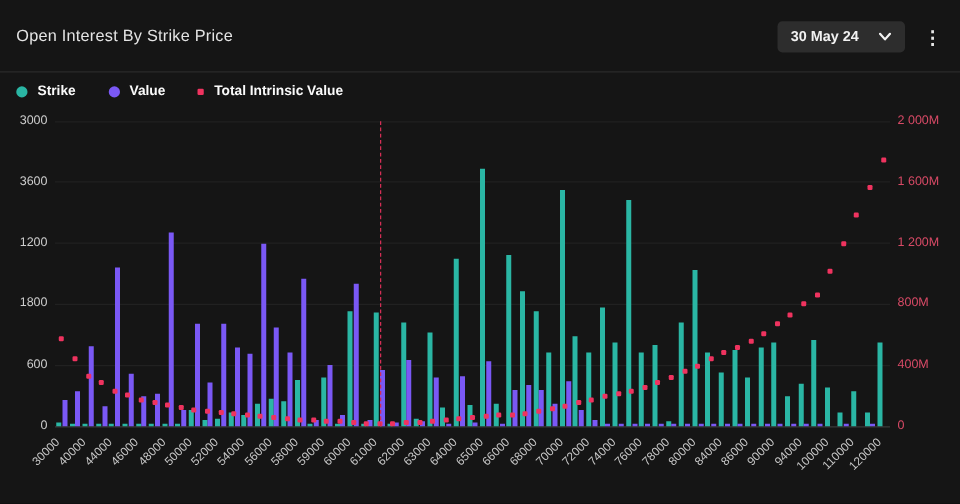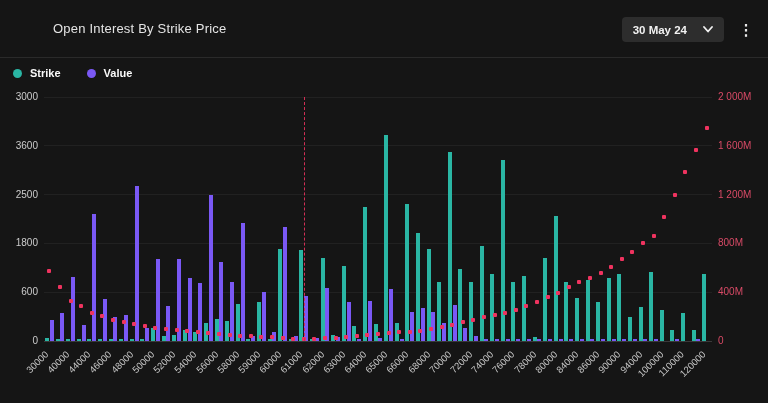--- a/index.html
+++ b/index.html
@@ -2,21 +2,21 @@
 <html><head>
 <meta charset="utf-8">
 <style>
   html,body{margin:0;padding:0;background:#0c0c0c;}
   .panel{
     position:relative;width:768px;height:403px;background:#151515;
     font-family:"Liberation Sans",sans-serif;overflow:hidden;
   }
   
   .hdr{position:absolute;top:0;left:0;right:0;height:57px;border-bottom:1px solid #2a2a2a;}
-  .title{position:absolute;left:13px;top:21px;font-size:13px;color:#e4e4e4;letter-spacing:.2px;margin-left:40px;}
+  .title{position:absolute;left:13px;top:21px;font-size:13px;color:#e4e4e4;letter-spacing:.2px;}
   .datepill{
     position:absolute;right:44px;top:17px;height:25px;display:flex;align-items:center;gap:16px;
     background:#2d2d2d;border-radius:4px;padding:0 11px;cursor:pointer;
   }
   .datepill .dlabel{font-size:11.5px;font-weight:bold;color:#f2f2f2;}
   .chev{display:flex;align-items:center;}
   .kebab{
     position:absolute;right:10px;top:17px;width:24px;height:25px;display:flex;align-items:center;justify-content:center;
     color:#e8e8e8;font-size:15px;font-weight:bold;cursor:pointer;letter-spacing:0;
   }
@@ -68,28 +68,32 @@
 
   <div class="legend">
     <div class="litem">
       <span class="lmark" style="background:#2ab6a4"></span>
       <span class="ltext">Strike</span>
     </div>
     <div class="litem">
       <span class="lmark" style="background:#7a58f5"></span>
       <span class="ltext">Value</span>
     </div>
+    <div class="litem">
+      <span class="lmark sq" style="background:#ef335f"></span>
+      <span class="ltext">Total Intrinsic Value</span>
+    </div>
   </div>
 
   <div class="chart">
     <div class="yaxis">
         <div class="ytick" style="top: 238px;">0</div>
         <div class="ytick" style="top: 189.2px;">600</div>
         <div class="ytick" style="top: 140.4px;">1800</div>
-        <div class="ytick" style="top: 91.6px;">2500</div>
+        <div class="ytick" style="top: 91.6px;">1200</div>
         <div class="ytick" style="top: 42.8px;">3600</div>
         <div class="ytick" style="top: -6px;">3000</div>
       </div>
     <div class="yaxisR">
         <div class="ytick" style="top: 238px;">0</div>
         <div class="ytick" style="top: 189.2px;">400M</div>
         <div class="ytick" style="top: 140.4px;">800M</div>
         <div class="ytick" style="top: 91.6px;">1 200M</div>
         <div class="ytick" style="top: 42.8px;">1 600M</div>
         <div class="ytick" style="top: -6px;">2 000M</div>

